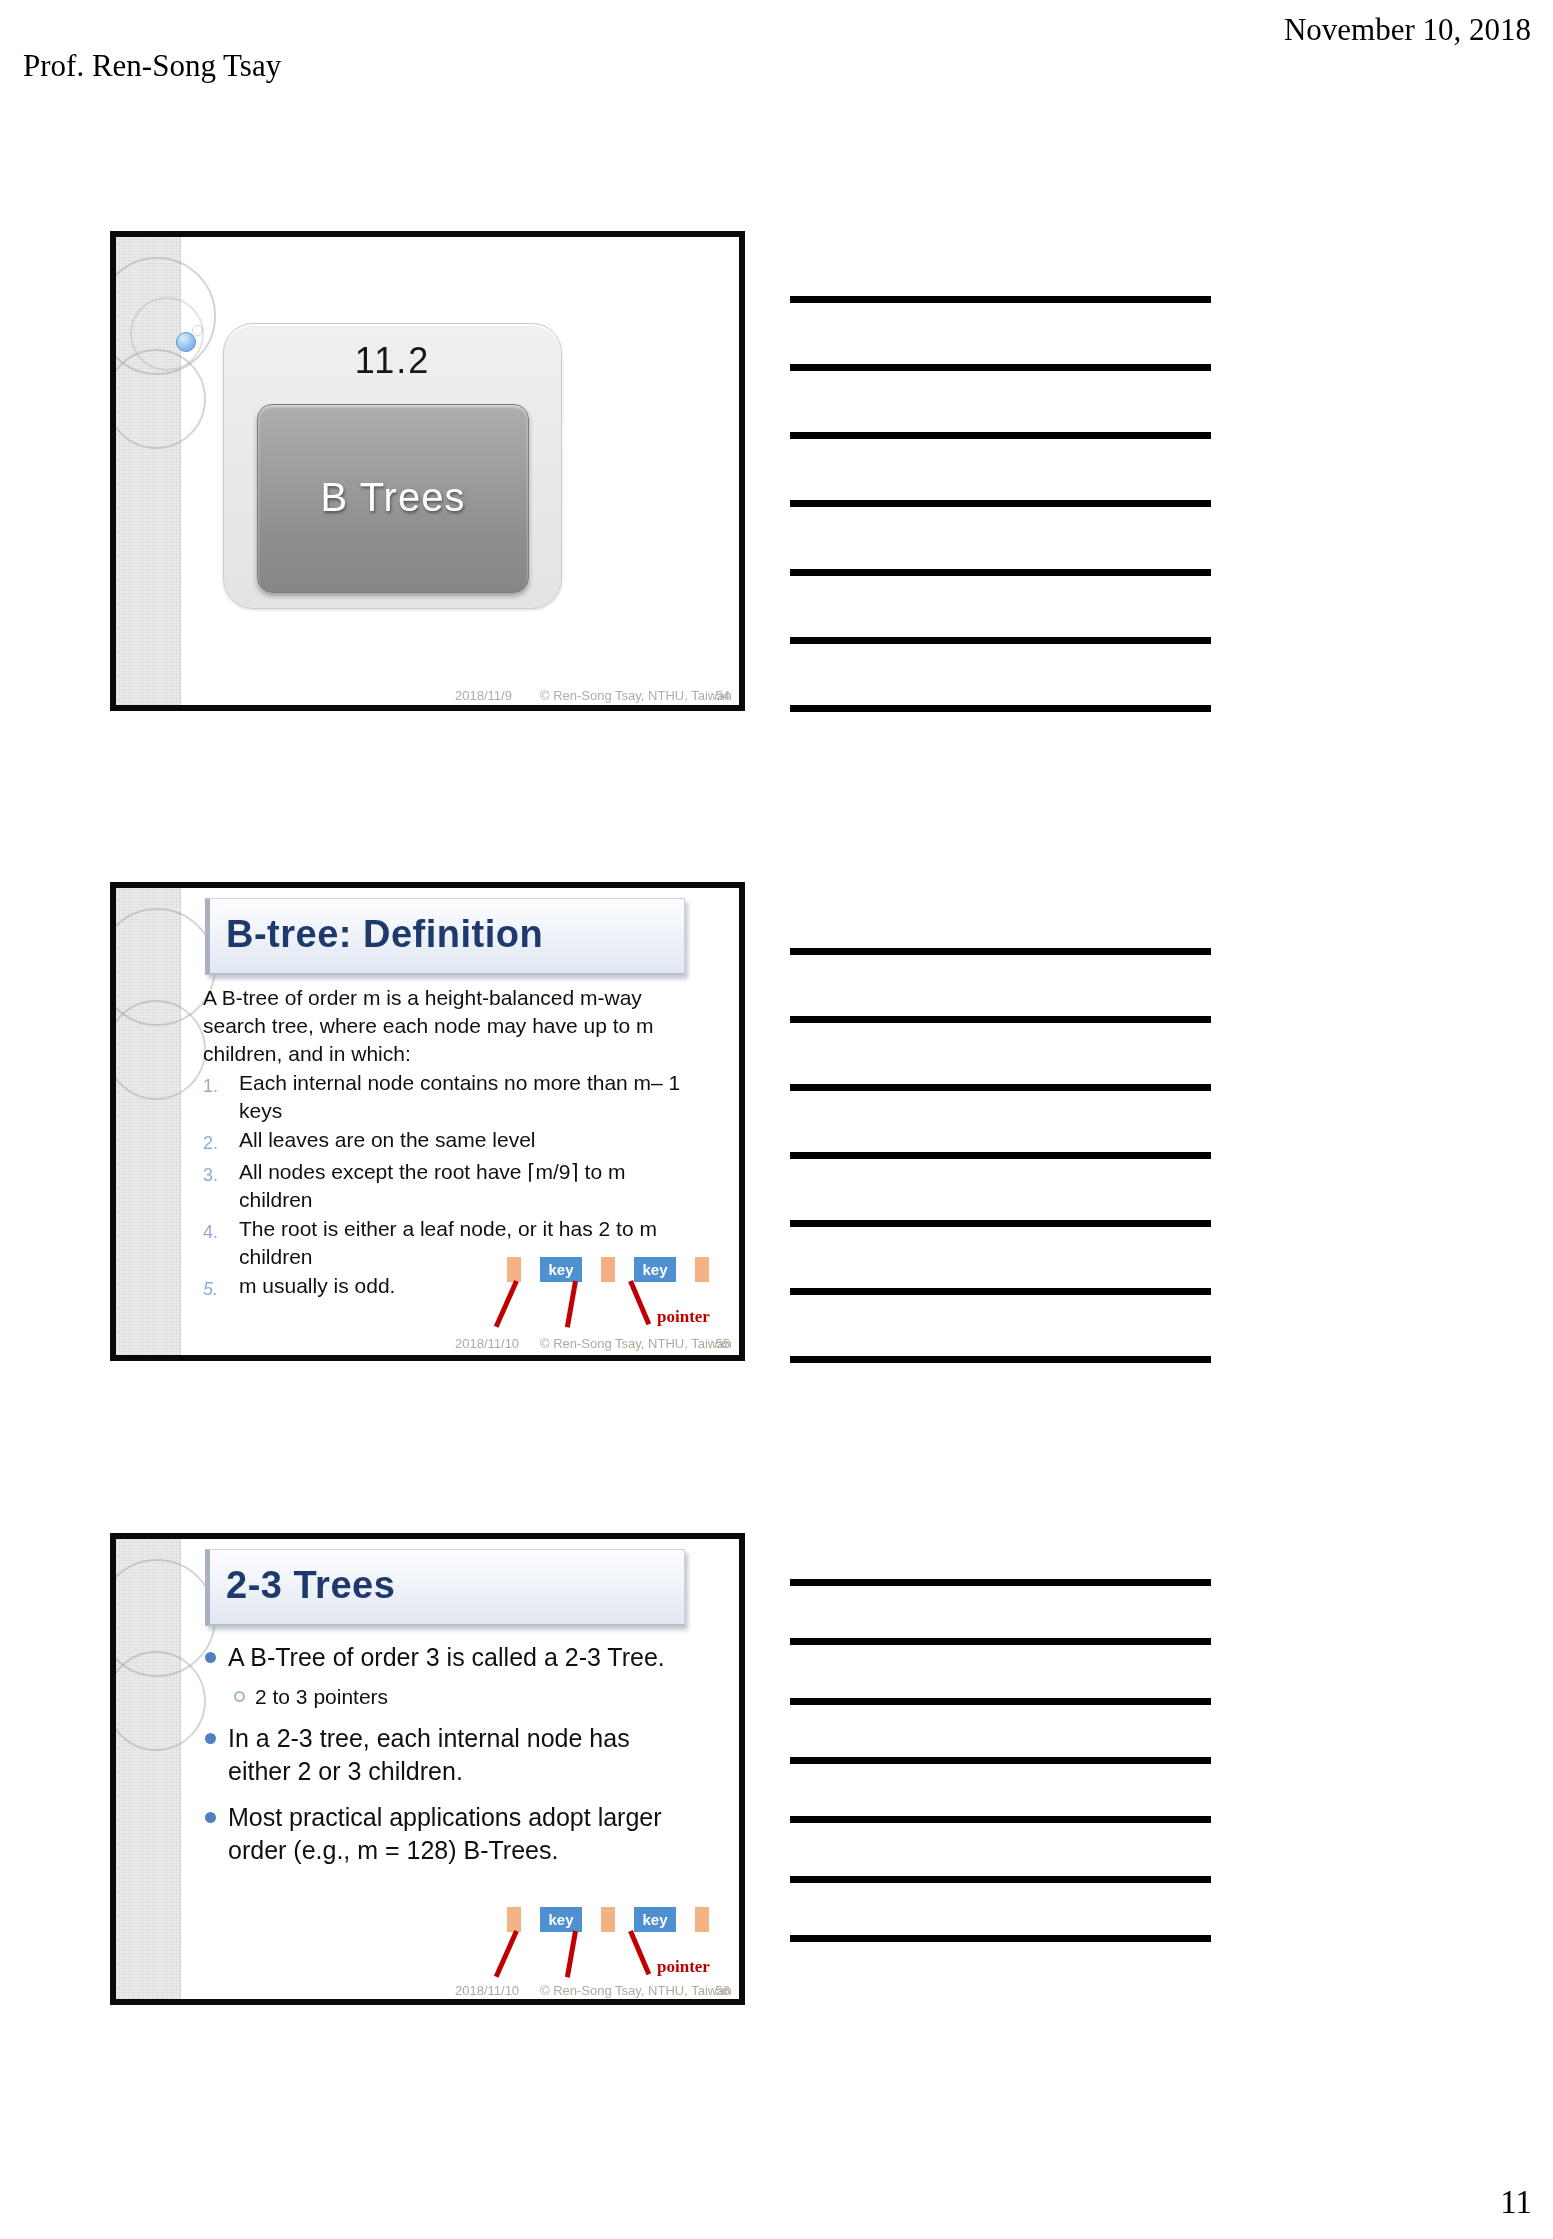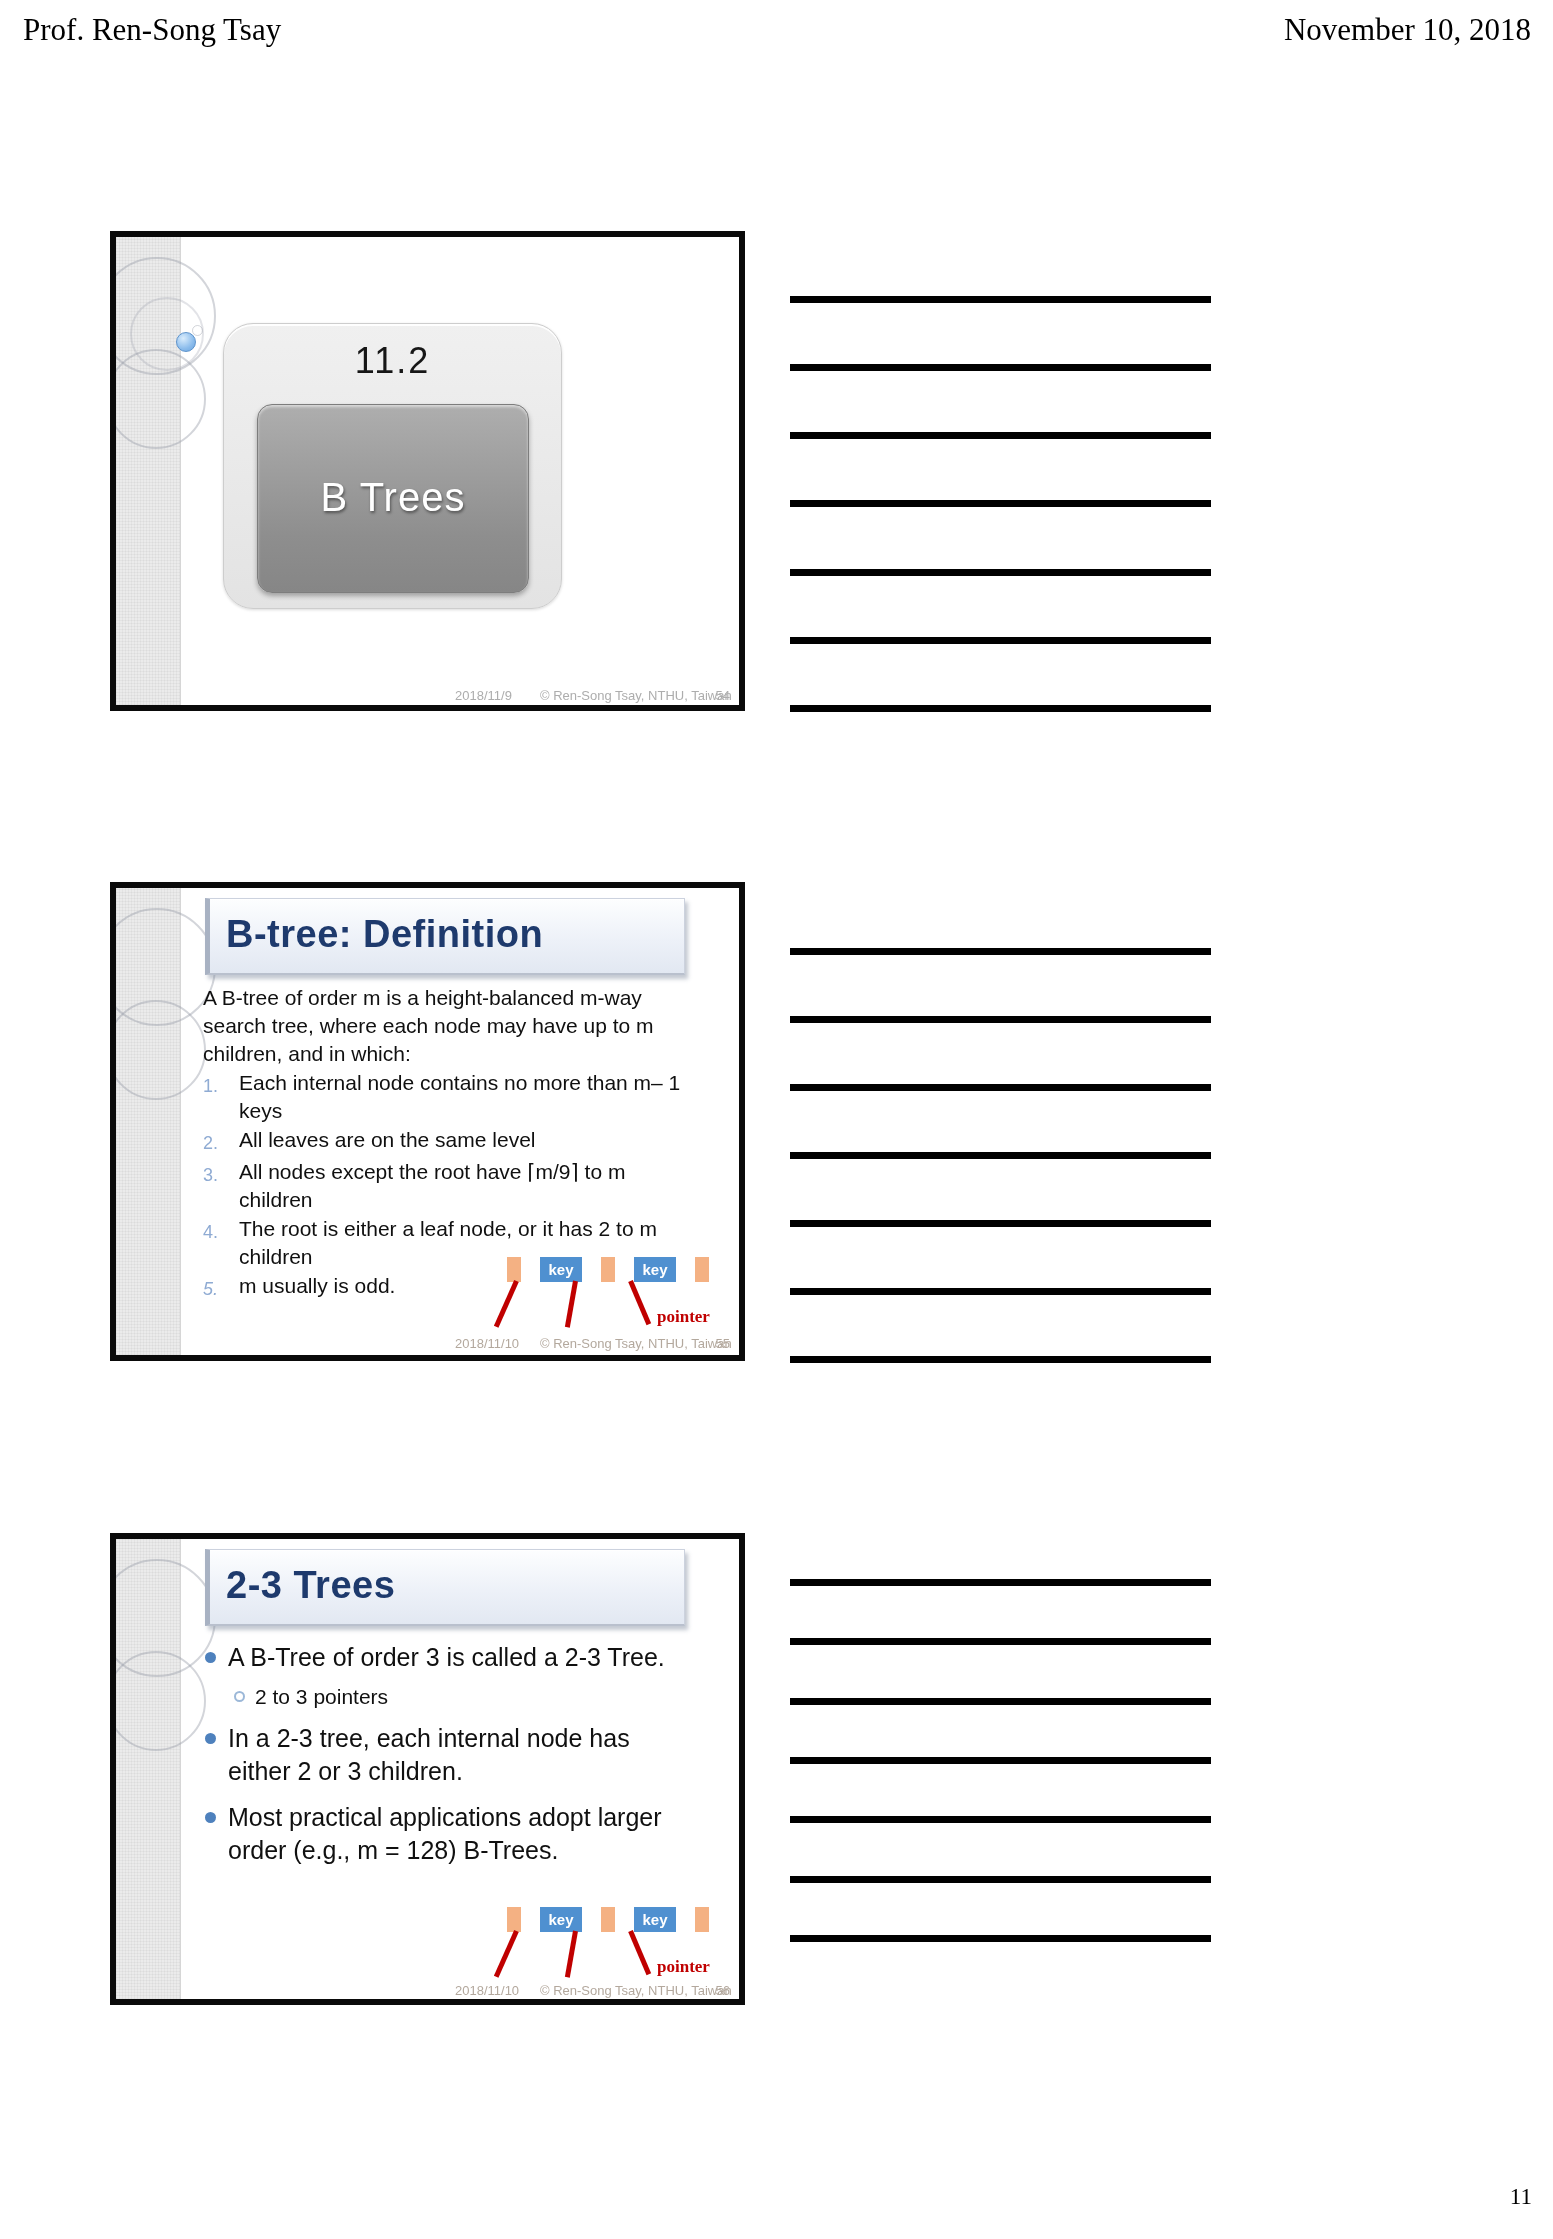--- a/index.html
+++ b/index.html
@@ -1,20 +1,20 @@
 <!DOCTYPE html>
 <html><head>
 <meta charset="utf-8">
 <style>
   html,body{margin:0;padding:0;background:#fff;}
   #page{position:relative;width:1553px;height:2239px;background:#fff;
         font-family:"Liberation Sans",sans-serif;overflow:hidden;}
   .hdr{position:absolute;top:12px;font-family:"Liberation Serif",serif;font-size:31px;color:#000;}
-  #hdr-left{left:23px;} #hdr-right{right:22px;}
-  .pgnum{position:absolute;right:21px;top:2184px;font-family:"Liberation Serif",serif;font-size:23px;color:#000;}
+  #hdr-left{left:23px;margin-top:36px;} #hdr-right{right:22px;}
+  .pgnum{position:absolute;right:21px;top:2184px;font-family:"Liberation Serif",serif;font-size:33px;color:#000;}
 
   
   .slide{position:absolute;left:110px;width:635px;background:#fff;border:6px solid #0a0a0a;
          box-sizing:border-box;overflow:hidden;}
   #slide1{top:231px;height:480px;} #slide2{top:882px;height:479px;} #slide3{top:1533px;height:472px;}
 
   .sidebar{position:absolute;left:0;top:0;bottom:0;width:64px;background:#ebebeb;
     background-image:repeating-linear-gradient(0deg,rgba(0,0,0,.035) 0 1px,transparent 1px 3px),
                      repeating-linear-gradient(90deg,rgba(0,0,0,.035) 0 1px,transparent 1px 3px);
     border-right:1px solid #d6d6d6;}

